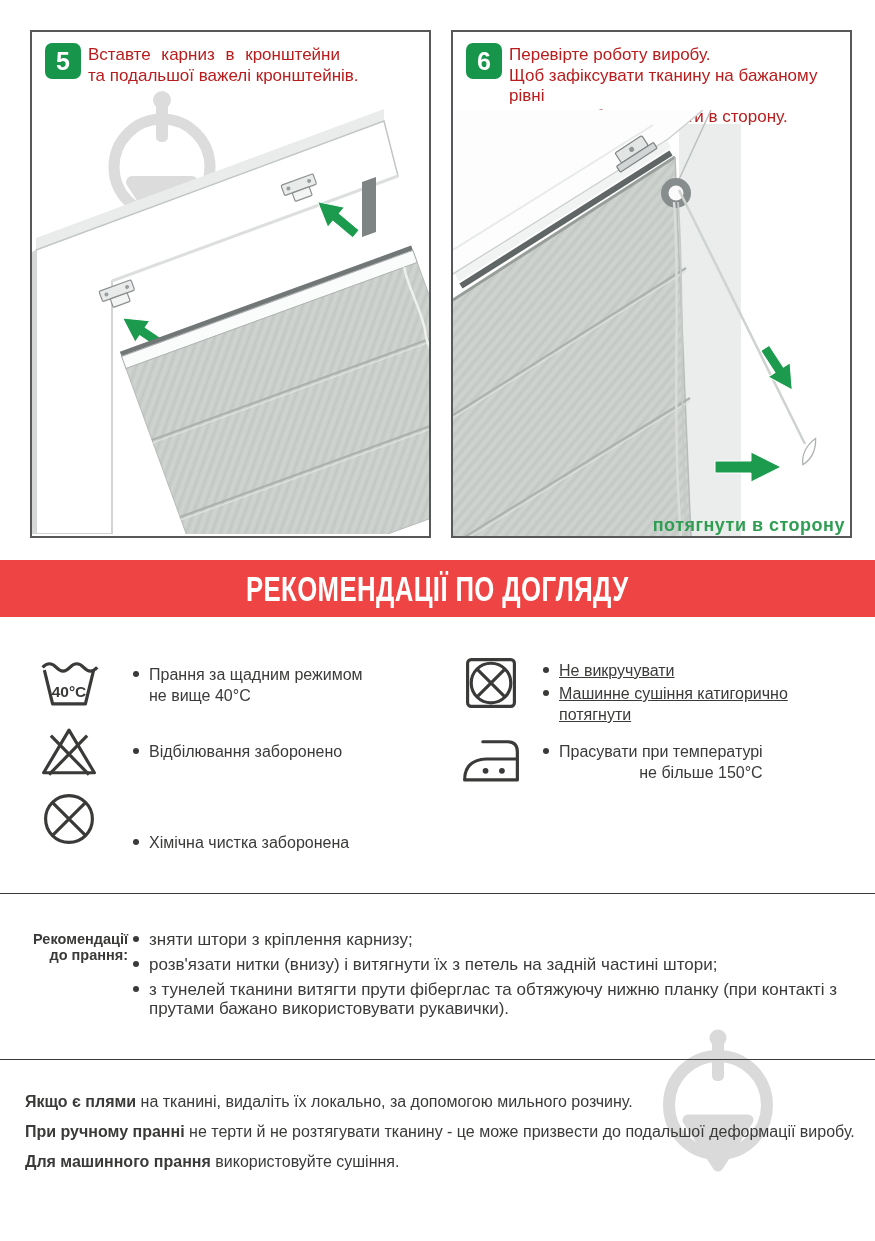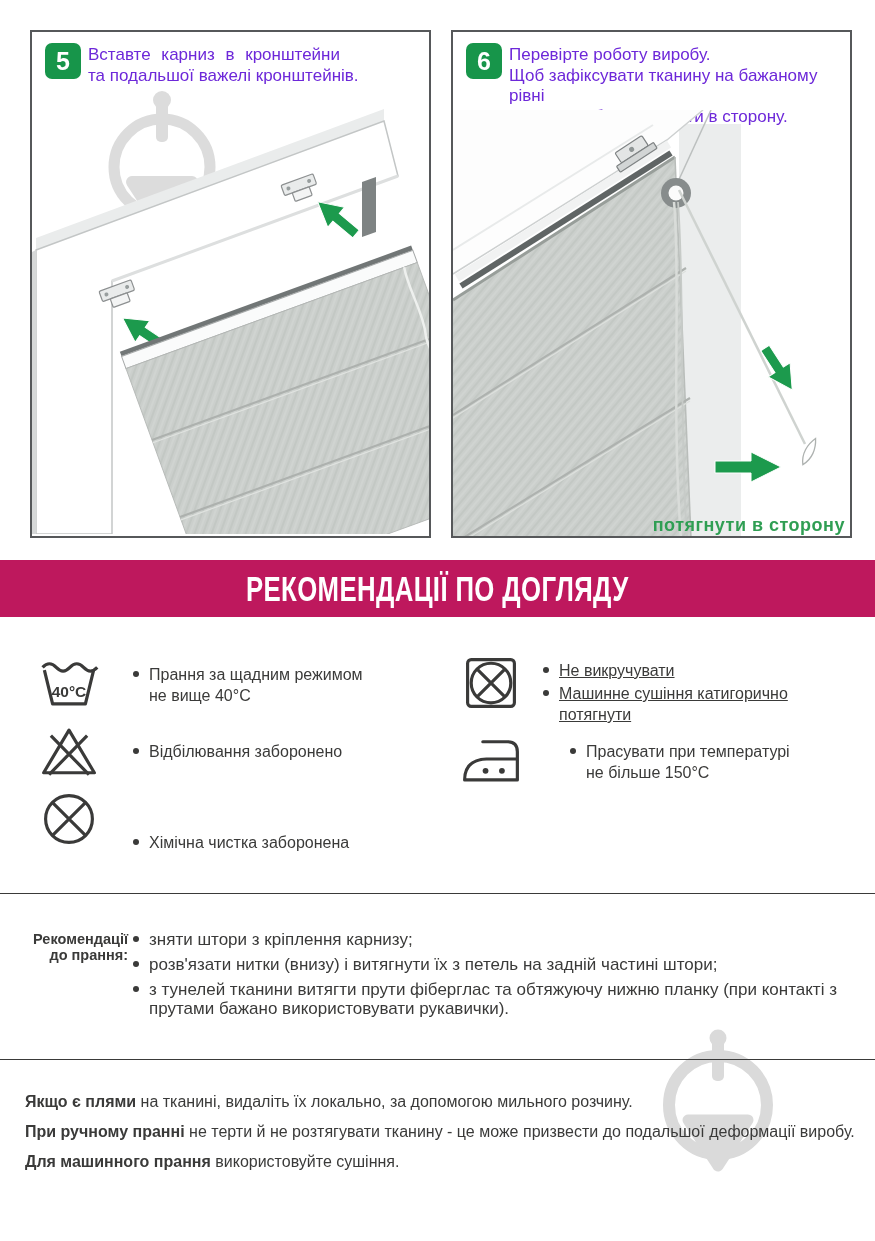--- a/index.html
+++ b/index.html
@@ -5,29 +5,29 @@
   html,body{margin:0;padding:0;background:#fff;}
   .page{position:relative;width:875px;height:1241px;background:#fff;overflow:hidden;
         font-family:"Liberation Sans",sans-serif;color:#3a3a39;}
   
   .panel{position:absolute;top:30px;height:508px;width:401px;border:2px solid #56585a;
          background:#fff;box-sizing:border-box;overflow:hidden;}
   #panel5{left:30px;} #panel6{left:451px;}
   .badge{position:absolute;left:13px;top:11px;width:36px;height:36px;background:#17954a;
          border-radius:7px;color:#fff;font-size:25px;font-weight:bold;
          display:flex;align-items:center;justify-content:center;}
-  .step-text{position:absolute;left:56px;top:13px;font-size:17px;line-height:20.5px;color:#6d28d9;}
+  .step-text{position:absolute;left:56px;top:13px;font-size:17px;line-height:20.5px;color:#b91c1c;}
   .wide{word-spacing:6px;}
   .illus{position:absolute;left:0;display:block;}
   #il5{top:50px;width:397px;height:452px;}
   #il6{top:78px;width:397px;height:428px;}
   .pull-label{position:absolute;right:5px;bottom:0;color:#2f9e53;font-weight:bold;
               font-size:18px;letter-spacing:0.5px;white-space:nowrap;}
   
-  .banner{position:absolute;left:0;top:560px;width:875px;height:57px;background:#be185d;
+  .banner{position:absolute;left:0;top:560px;width:875px;height:57px;background:#ef4444;
           display:flex;align-items:center;justify-content:center;}
   .banner span{color:#fff;font-size:33px;font-weight:bold;letter-spacing:0.5px;
                transform:scaleX(0.78) scaleY(1.05);white-space:nowrap;}
   
   .care-icon{position:absolute;}
   .care-icon svg{display:block;}
   .care-text{position:absolute;font-size:16px;line-height:21px;}
   .brow{display:flex;}
   .dot{width:6px;height:6px;border-radius:50%;background:#3a3a39;margin:7px 10px 0 0;flex:none;}
   
@@ -235,21 +235,21 @@
     </div>
   </div>
 
   <div class="care-icon" style="left:461px;top:735px;">
     <svg width="60" height="48" viewBox="0 0 66 52">
       <path d="M62,26 L62,49 L4,49 Q4,27 28,26 L62,26 L62,18 Q62,7 51,7 L24,7" fill="none" stroke="#3a3a39" stroke-width="3.5" stroke-linejoin="round" stroke-linecap="round"></path>
       <circle cx="27" cy="39" r="3.2" fill="#3a3a39"></circle>
       <circle cx="45" cy="39" r="3.2" fill="#3a3a39"></circle>
     </svg>
   </div>
-  <div class="care-text" style="left:570px;top:741px;">
+  <div class="care-text" style="left:543px;top:741px;text-align:right;">
     <div class="brow">
         <span class="dot"></span>
       <div><span>Прасувати при температурі</span><br>
            <span>не більше 150°С</span></div>
     </div>
   </div>
 
   <div class="hr" id="hr1"></div>
   <div class="hr" id="hr2"></div>
 

